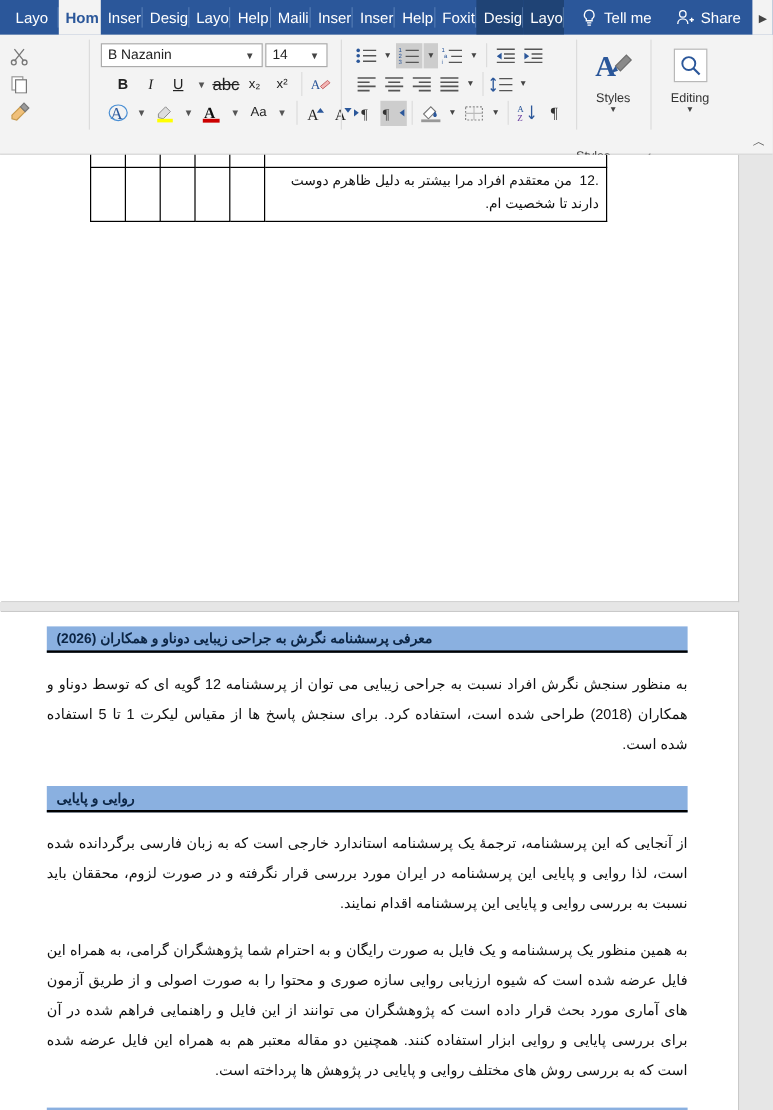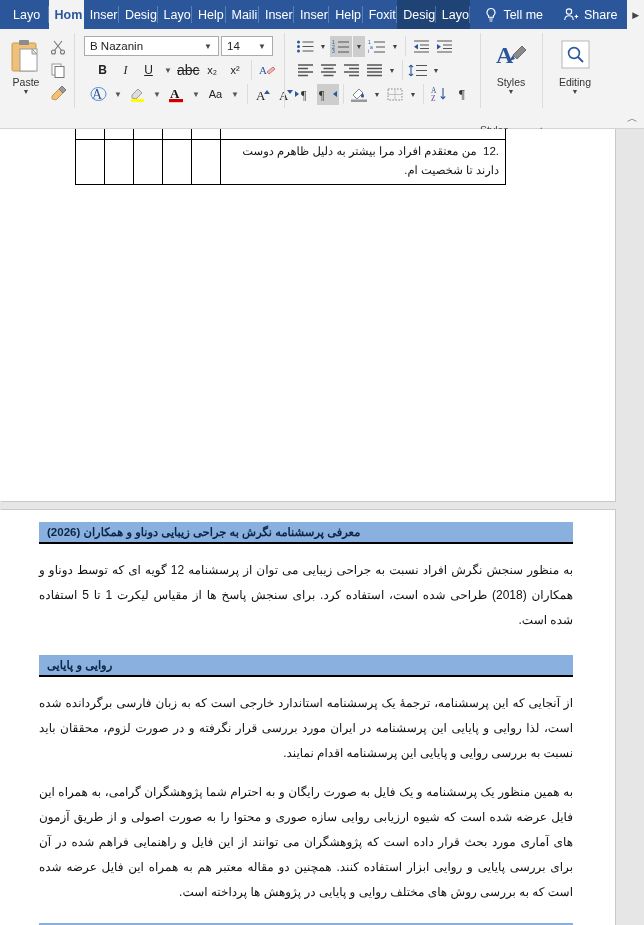--- a/index.html
+++ b/index.html
@@ -162,32 +162,20 @@
       <span>Share</span>
     </div>
   </div>
   <div class="overflow-btn">▶</div>
 </div>
 
 <div class="ribbon">
 
   <div class="group" style="width:74px;">
     <div class="group-body">
-      <div class="bigbtn">
-        <div class="glyph">
-          <svg width="34" height="36" viewBox="0 0 34 36">
-            <rect x="3" y="5" width="24" height="28" rx="1.5" fill="#F0C07A" stroke="#C79A4E"></rect>
-            <rect x="10" y="2" width="10" height="5" rx="1" fill="#8C8C8C"></rect>
-            <rect x="11" y="11" width="17" height="22" fill="#fff" stroke="#9a9a9a"></rect>
-            <path d="M23 11l5 5h-5z" fill="#e0e0e0" stroke="#9a9a9a"></path>
-          </svg>
-        </div>
-        <div class="cap">Paste</div>
-        <div class="car">▼</div>
-      </div>
       <div class="minicol">
         <div class="mini">
           <span>
             <svg width="16" height="16" viewBox="0 0 16 16">
                 <path d="M4 2l8 10M12 2L4 12" stroke="#777" stroke-width="1.1" fill="none"></path>
                 <circle cx="3.5" cy="13" r="2" fill="none" stroke="#777" stroke-width="1.1"></circle>
                 <circle cx="12.5" cy="13" r="2" fill="none" stroke="#777" stroke-width="1.1"></circle>
               </svg>
           </span>
         </div>

